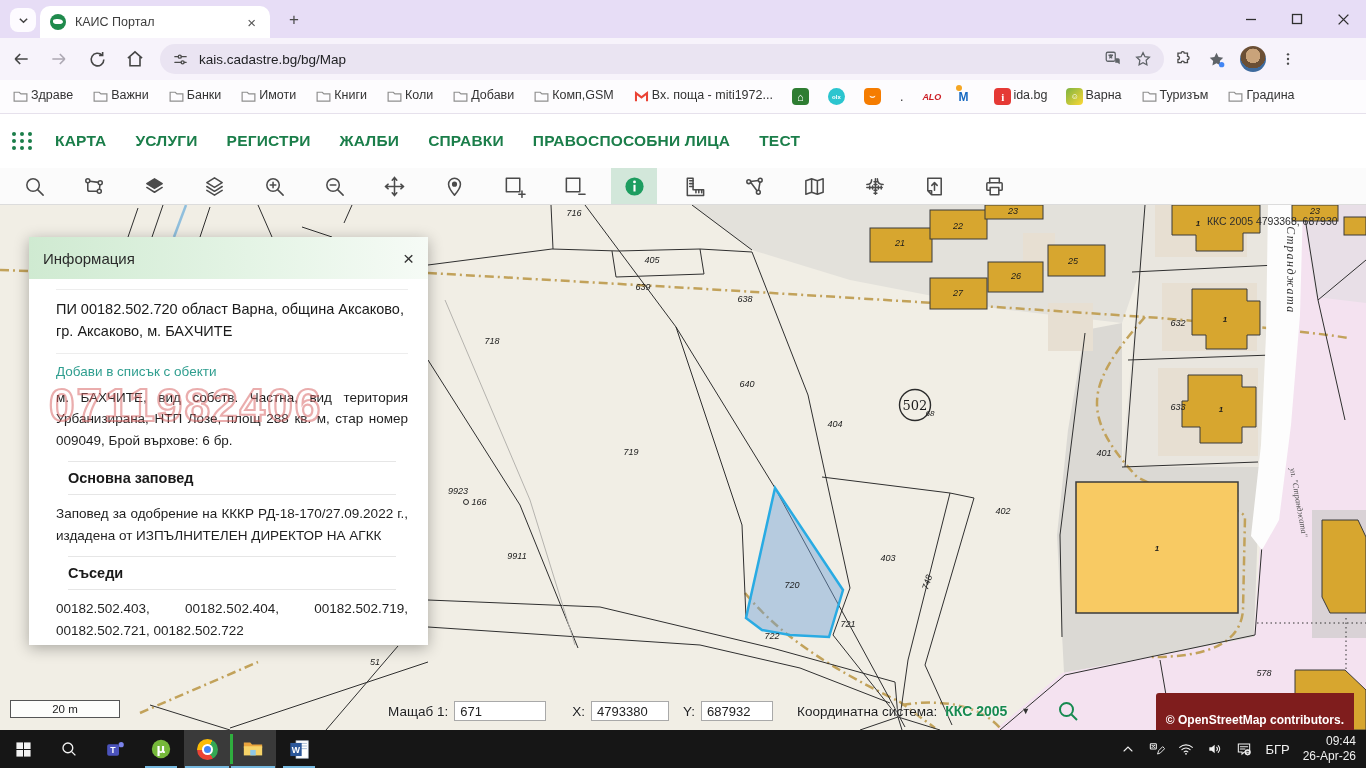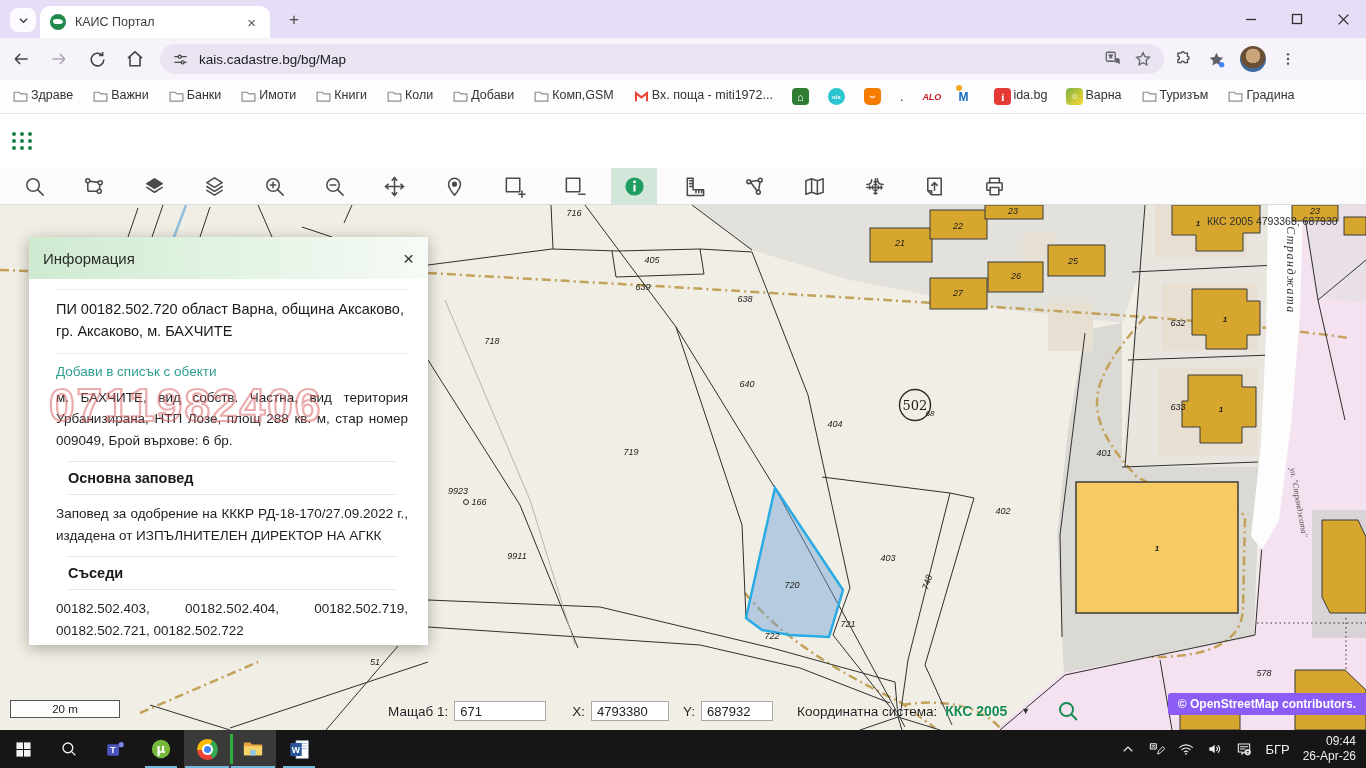--- a/index.html
+++ b/index.html
@@ -67,21 +67,21 @@
   .ip-sec{font-size:14.5px;font-weight:bold;color:#1a1a1a;border-top:1px solid #e6e6e6;border-bottom:1px solid #e6e6e6;padding:8px 0;margin:0 12px 8px;}
   .watermark{position:absolute;left:20px;top:99px;font-size:46px;font-weight:bold;letter-spacing:2px;color:rgba(255,235,235,.12);-webkit-text-stroke:2.2px rgba(213,92,92,.5);z-index:6;pointer-events:none;white-space:nowrap;}
 
   
   .scalebar{position:absolute;left:10px;top:495px;width:110px;height:18px;background:rgba(255,255,255,.85);border:1.5px solid #555;box-sizing:border-box;display:flex;align-items:center;justify-content:center;font-size:11.5px;color:#222;}
   .statusbar{position:absolute;left:388px;top:494px;display:flex;align-items:center;font-size:13.5px;color:#1e1e1e;text-shadow:0 0 3px #fff;}
   .statusbar input{height:18px;border:1px solid #a9a9a9;background:#fff;font-size:13px;color:#222;padding:0 5px;font-family:"Liberation Sans",sans-serif;}
   .crs{font-weight:bold;color:#168a50;font-size:14px;margin-left:8px;}
   .caret{font-size:9px;color:#333;margin-left:14px;}
   .statussearch{margin-left:26px;width:24px;height:24px;}
-  .attribution{position:absolute;right:0;top:488px;background:#8b5cf6;color:#fff;font-size:12px;font-weight:bold;padding:4px 10px;border-radius:3px 0 0 3px;}
+  .attribution{position:absolute;right:12px;top:488px;background:#7f1d1d;color:#fff;font-size:12px;font-weight:bold;padding:20px 10px;border-radius:3px 0 0 3px;}
 
   
   .taskbar{position:absolute;left:0;top:730px;width:1366px;height:38px;background:#161616;display:flex;align-items:stretch;}
   .tb{width:46px;display:flex;align-items:center;justify-content:center;position:relative;}
   .tb.running::after{content:"";position:absolute;left:7px;bottom:0;width:32px;height:2.5px;background:#76b9e0;}
   .tb.active{background:#3a3a3a;}
   .tb.active::after{left:1px;width:44px;}
   .tb.greenbar::before{content:"";position:absolute;left:0;top:4px;width:3px;height:30px;background:#2fae3e;}
   .tray{margin-left:auto;display:flex;align-items:center;gap:13px;padding-right:10px;color:#f0f0f0;}
   .tray svg{width:16px;height:16px;stroke:#f0f0f0;fill:none;stroke-width:1.6;stroke-linecap:round;}
@@ -287,20 +287,29 @@
         <i></i>
         <i></i>
         <i></i>
         <i></i>
         <i></i>
         <i></i>
         <i></i>
         <i></i>
         <i></i>
       </span>
+    <nav class="menu" id="menu-host">
+        <a href="#">КАРТА</a>
+        <a href="#">УСЛУГИ</a>
+        <a href="#">РЕГИСТРИ</a>
+        <a href="#">ЖАЛБИ</a>
+        <a href="#">СПРАВКИ</a>
+        <a href="#">ПРАВОСПОСОБНИ ЛИЦА</a>
+        <a href="#">ТЕСТ</a>
+      </nav>
   </div>
 
   <div class="maptools">
     <span class="mt">
         <svg viewBox="0 0 24 24">
           <circle cx="10.5" cy="10.5" r="6.5"></circle>
           <path d="M15.5 15.5 L21 21"></path>
         </svg>
       </span>
     <span class="mt">

